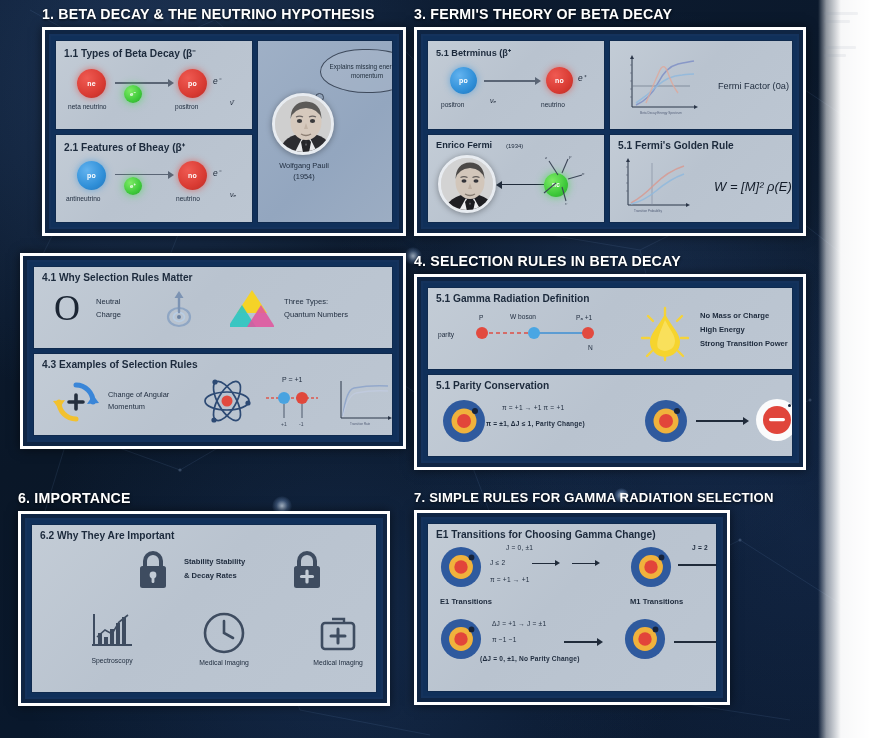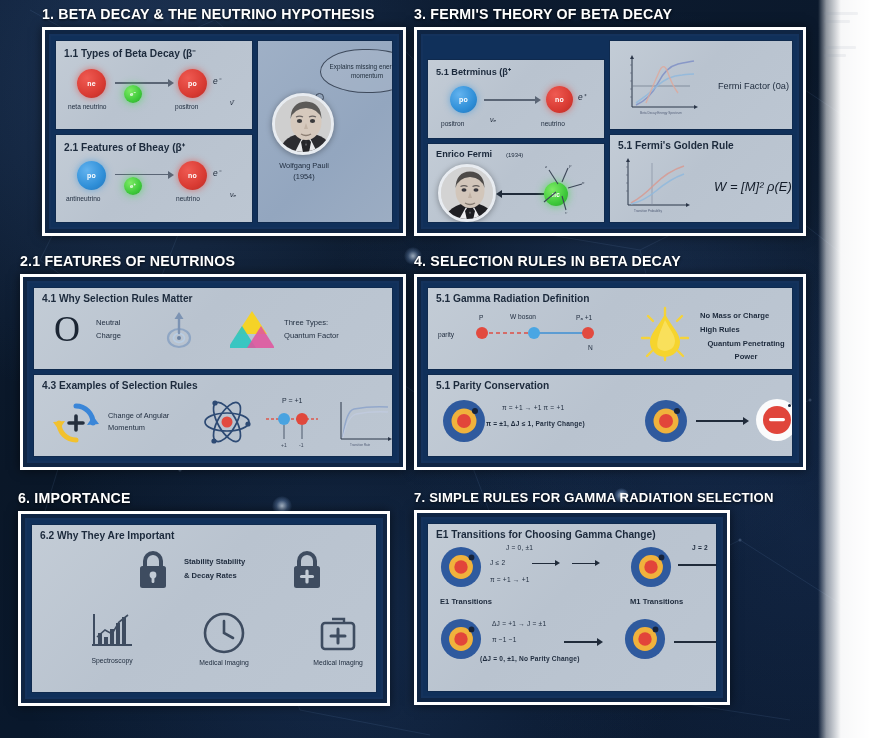--- a/index.html
+++ b/index.html
@@ -273,21 +273,21 @@
 
       </div>
     </div>
   </div>
 
   <div class="section" style="left:414px;top:6px;width:392px;height:234px;">
     <div class="sec-title">3. FERMI'S THEORY OF BETA DECAY</div>
     <div class="frame" style="height:209px;">
       <div class="frame-inner">
 
-        <div style="display:flex;flex-direction:column;gap:4px;width:178px;margin-top:19px;">
+        <div style="display:flex;flex-direction:column;gap:4px;width:178px;">
           <div class="card">
             <div class="card-h sm">5.1 Betrminus (β⁺</div>
             <div class="pc blue" style="left:22px;top:26px;width:27px;height:27px;">po</div>
             <div class="lbl" style="left:13px;top:60px;">positron</div>
             <div class="sym" style="left:62px;top:56px;font-size:7px;">νₑ</div>
             <div class="arrow-line" style="left:56px;top:39px;width:52px;"></div>
             <div class="arrow-head" style="left:107px;top:36px;"></div>
             <div class="pc red" style="left:118px;top:26px;width:27px;height:27px;">no</div>
             <div class="lbl" style="left:113px;top:60px;">neutrino</div>
             <div class="sym" style="left:150px;top:31px;">e⁺</div>
@@ -378,21 +378,20 @@
             </svg>
             <div class="formula" style="left:104px;top:44px;">W = [M]² ρ(E)</div>
           </div>
         </div>
 
       </div>
     </div>
   </div>
 
   <div class="section" style="left:20px;top:253px;width:386px;height:230px;">
-    <div class="sec-title">2.1 FEATURES OF NEUTRINOS</div>
     <div class="frame" style="height:196px;">
       <div class="frame-inner col">
 
         <div class="card">
           <div class="card-h">4.1 Why Selection Rules Matter</div>
           <div style="position:absolute;left:20px;top:23px;font-size:36px;color:#1b2533;font-family:'Liberation Serif',serif;line-height:1;">O</div>
           <div class="icon-cap" style="left:62px;top:30px;text-align:left;font-size:7.6px;">Neutral</div>
           <div class="icon-cap" style="left:62px;top:43px;text-align:left;font-size:7.6px;">Charge</div>
 
           <svg style="position:absolute;left:128px;top:22px;" width="34" height="40" viewBox="0 0 34 40">
@@ -402,21 +401,21 @@
             <path d="M17 2 L12.5 9 L21.5 9 Z" fill="#7c93b3"></path>
             <circle cx="17" cy="28" r="2" fill="#6b82a2"></circle>
           </svg>
 
           <svg style="position:absolute;left:196px;top:20px;" width="44" height="44" viewBox="0 0 44 44">
             <polygon points="22,3 37,26 7,26" fill="#f5d327"></polygon>
             <polygon points="12,18 26,40 -2,40" fill="#2fc6c0" opacity=".92"></polygon>
             <polygon points="31,18 45,40 17,40" fill="#e0559d" opacity=".88"></polygon>
           </svg>
           <div class="icon-cap" style="left:250px;top:30px;text-align:left;font-size:7.6px;">Three Types:</div>
-          <div class="icon-cap" style="left:250px;top:43px;text-align:left;font-size:7.6px;">Quantum Factor</div>
+          <div class="icon-cap" style="left:250px;top:43px;text-align:left;font-size:7.6px;">Quantum Numbers</div>
         </div>
 
         <div class="card">
           <div class="card-h">4.3 Examples of Selection Rules</div>
 
           <svg style="position:absolute;left:18px;top:24px;" width="48" height="48" viewBox="0 0 48 48">
             <path d="M24 7 A17 17 0 0 1 41 24" stroke="#3a86d8" stroke-width="5" fill="none" stroke-linecap="round"></path>
             <polygon points="41,17 47,25 35,26" fill="#3a86d8"></polygon>
             <path d="M24 41 A17 17 0 0 1 7 24" stroke="#f2c12e" stroke-width="5" fill="none" stroke-linecap="round"></path>
             <polygon points="7,31 1,23 13,22" fill="#f2c12e"></polygon>
@@ -493,22 +492,22 @@
               <line x1="48" y1="32" x2="41" y2="32"></line>
               <line x1="7" y1="50" x2="12" y2="45"></line>
               <line x1="43" y1="50" x2="38" y2="45"></line>
               <line x1="25" y1="54" x2="25" y2="49"></line>
             </g>
             <path d="M25 8 C 33 22 40 28 40 36 A15 15 0 0 1 10 36 C10 28 17 22 25 8 Z" fill="#f6d42e"></path>
             <path d="M25 14 C30 24 35 29 35 35 A10 10 0 0 1 18 42 C16 38 18 30 25 14 Z" fill="#fbe77a" opacity=".6"></path>
           </svg>
 
           <div class="ftxt b" style="left:272px;top:22px;">No Mass or Charge</div>
-          <div class="ftxt b" style="left:272px;top:36px;">High Rules</div>
-          <div class="ftxt b" style="left:272px;top:50px;">Quantum Penetrating Power</div>
+          <div class="ftxt b" style="left:272px;top:36px;">High Energy</div>
+          <div class="ftxt b" style="left:272px;top:50px;">Strong Transition Power</div>
         </div>
 
         <div class="card">
           <div class="card-h">5.1 Parity Conservation</div>
 
           <svg class="nucleus" style="left:14px;top:24px;" width="44" height="44" viewBox="0 0 44 44">
             <circle cx="22" cy="22" r="21" fill="#2f5a9e"></circle>
             <circle cx="22" cy="22" r="12.5" fill="#f0b23c"></circle>
             <circle cx="22" cy="22" r="7" fill="#e2453a"></circle>
             <circle cx="33" cy="12" r="3" fill="#16233a"></circle>

